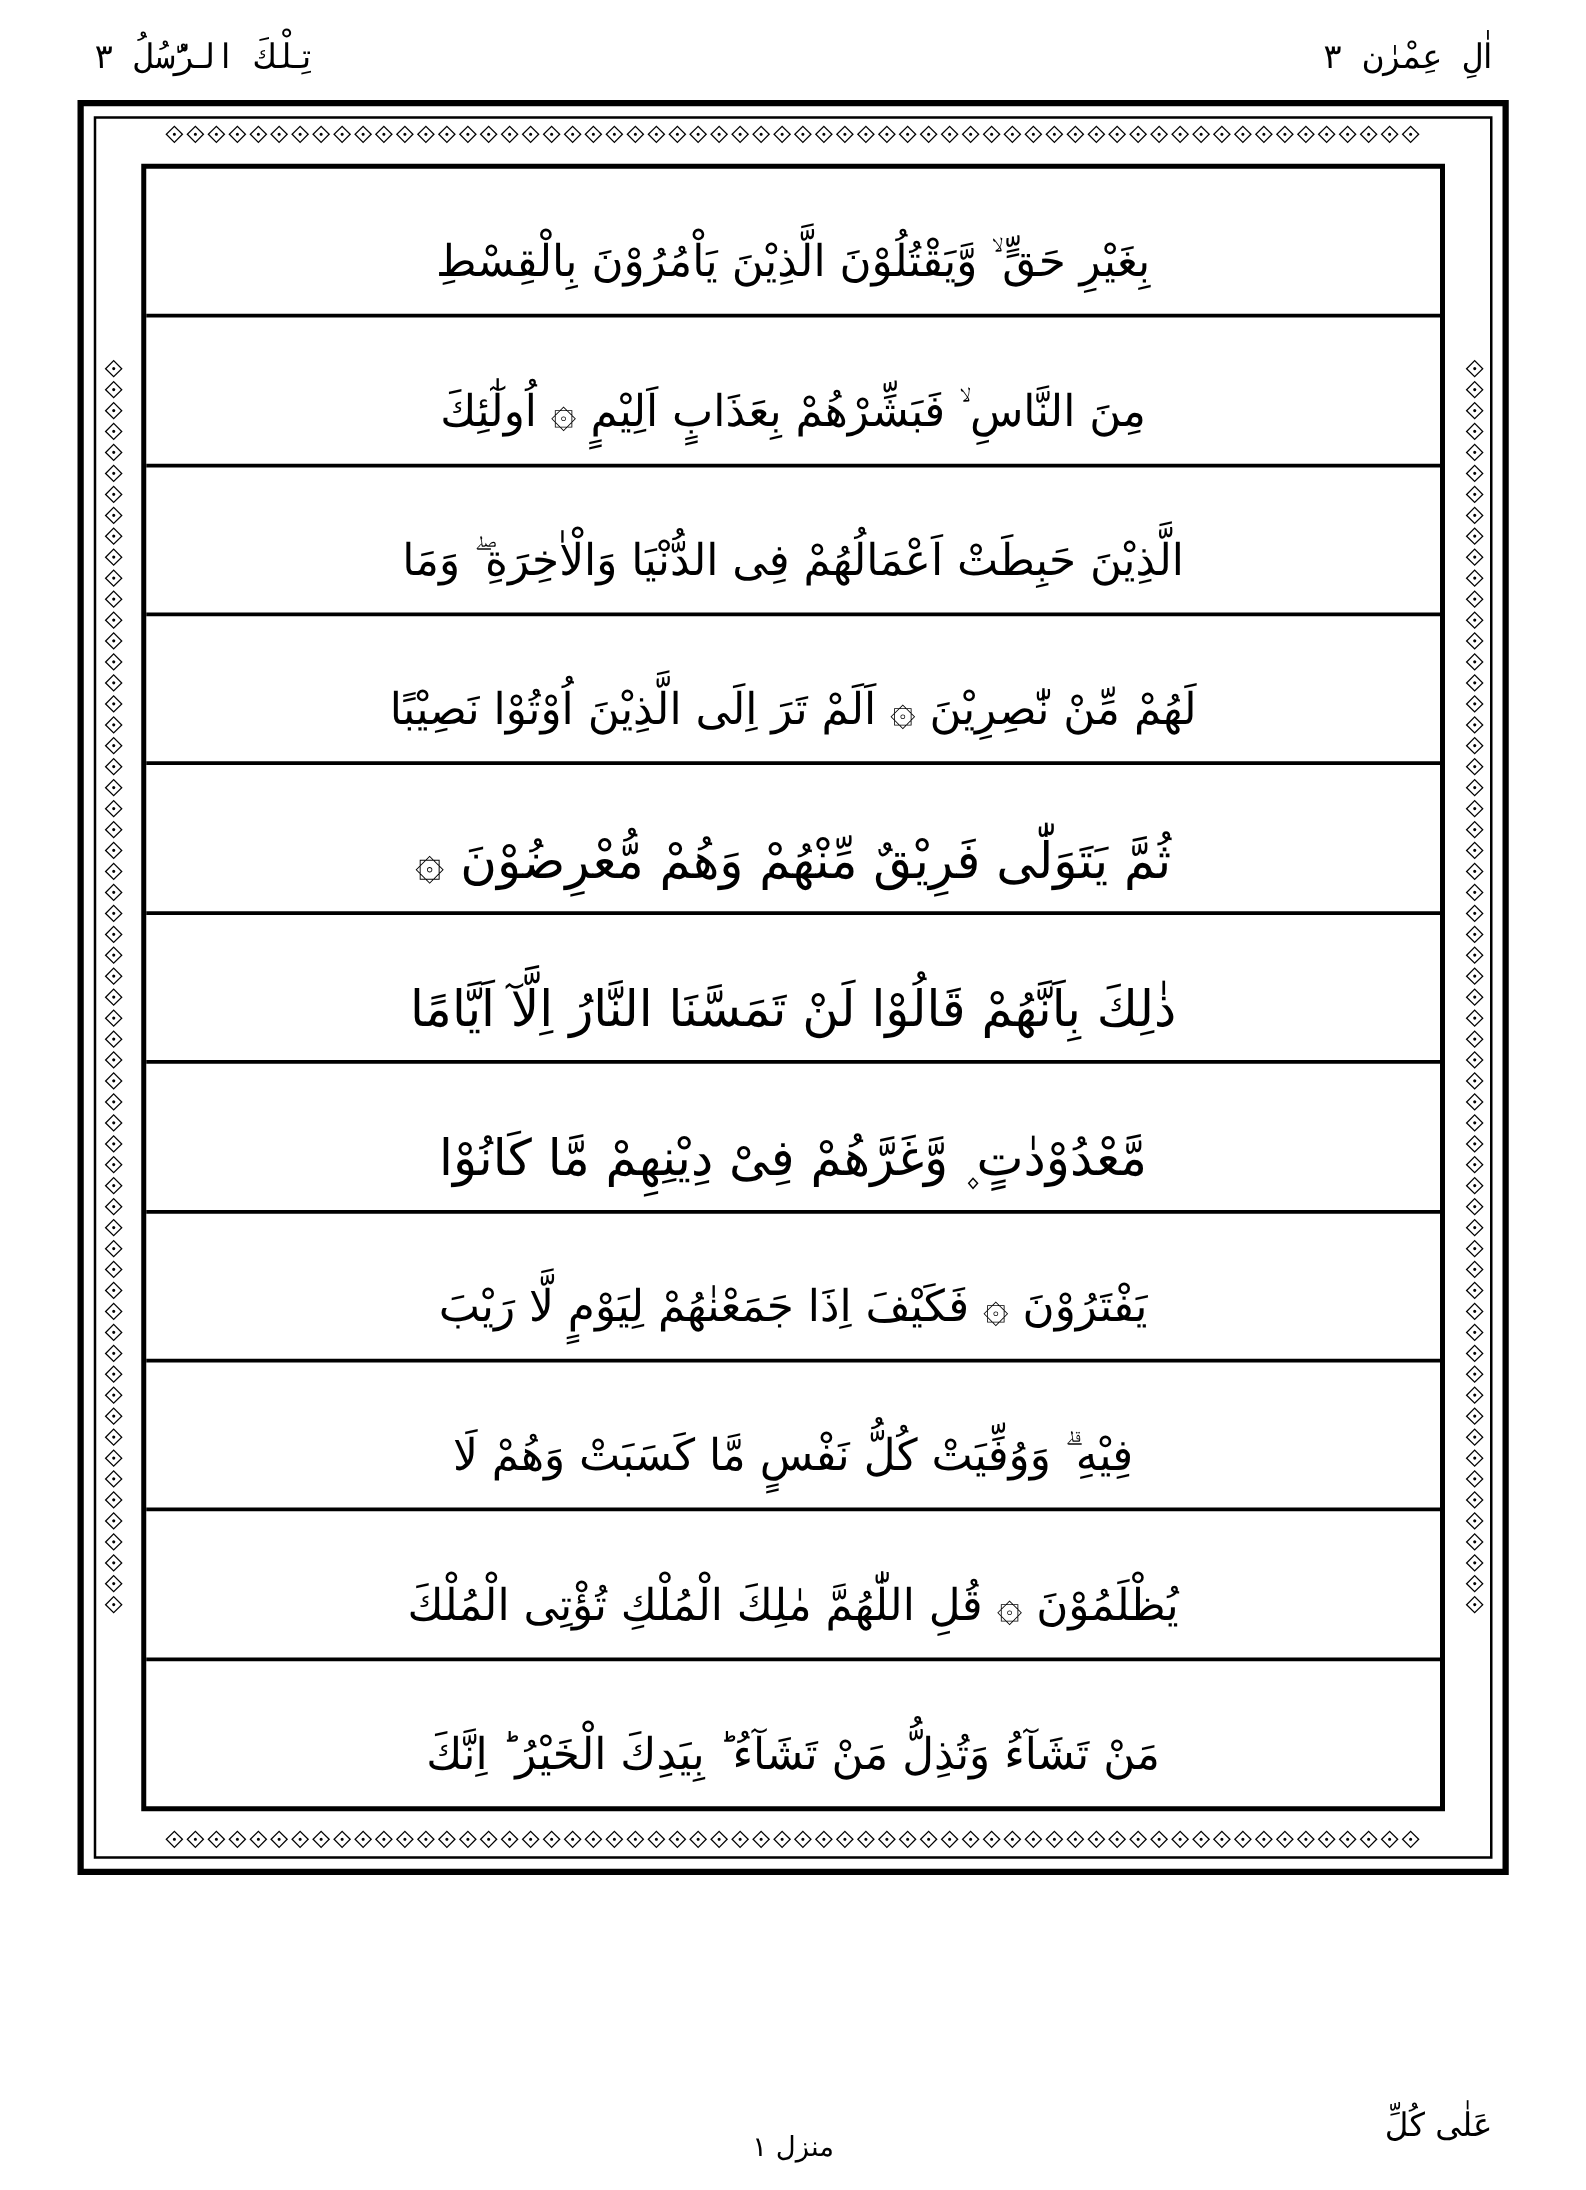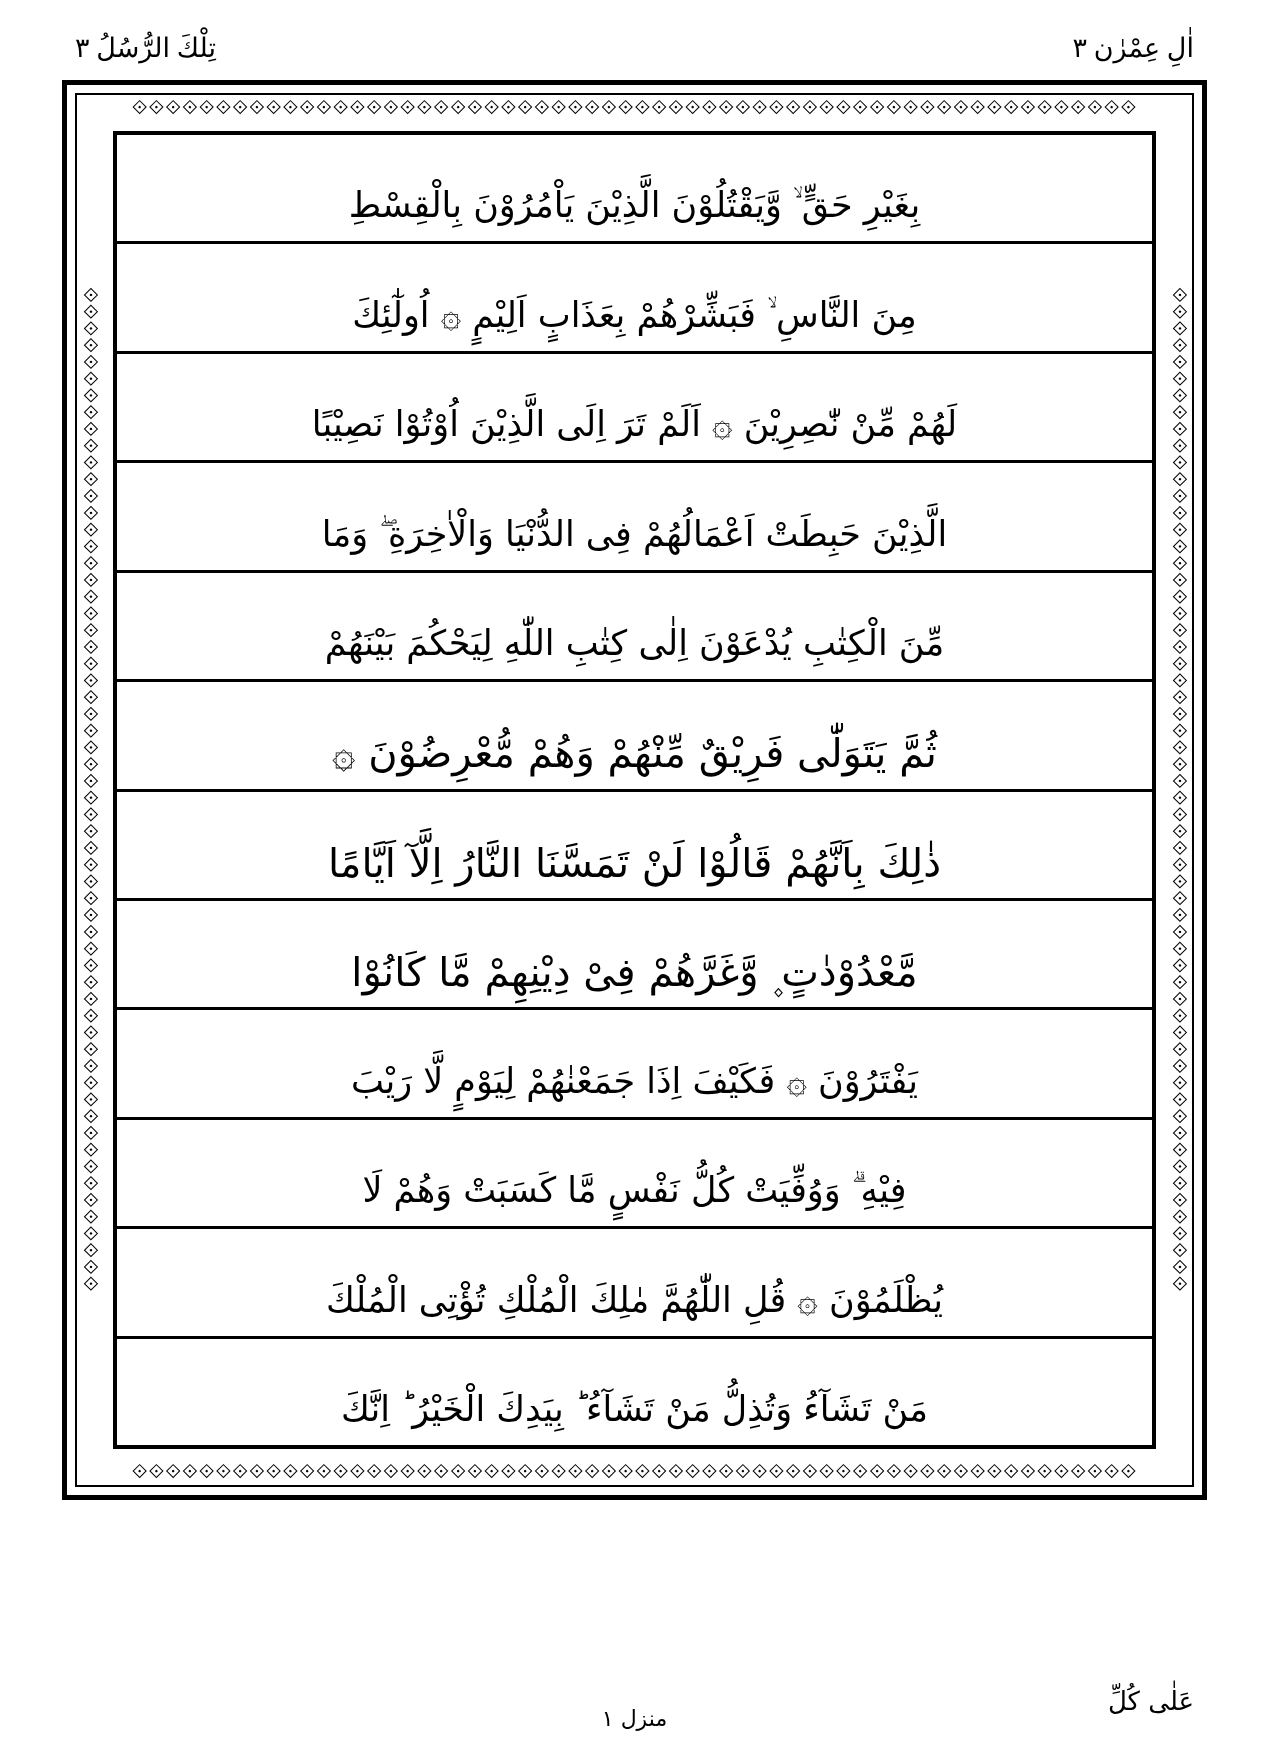--- a/index.html
+++ b/index.html
@@ -26,21 +26,21 @@
     display: flex;
     justify-content: space-between;
     align-items: center;
     direction: rtl;
   }
   .header-item {
     font-size: 27px;
     line-height: 1;
     color: #000;
     white-space: nowrap;
-    font-family: Liberation Serif, serif;
+    font-family: Liberation Mono, monospace;
   }
 
   .footer-row {
     position: absolute;
     bottom: 26px;
     left: 75px;
     right: 75px;
     height: 40px;
     direction: rtl;
     color: #000;
@@ -180,27 +180,24 @@
 
       <div class="frame-inner">
         <div class="ayah-lines">
           <div class="line">
             <span class="line-text dense">بِغَيْرِ حَقٍّ ۙ وَّيَقْتُلُوْنَ الَّذِيْنَ يَاْمُرُوْنَ بِالْقِسْطِ</span>
           </div>
           <div class="line">
             <span class="line-text dense">مِنَ النَّاسِ ۙ فَبَشِّرْهُمْ بِعَذَابٍ اَلِيْمٍ ۞ اُولٰٓئِكَ</span>
           </div>
           <div class="line">
+            <span class="line-text dense">الَّذِيْنَ حَبِطَتْ اَعْمَالُهُمْ فِى الدُّنْيَا وَالْاٰخِرَةِ ۖ وَمَا</span>
+          </div>
+          <div class="line">
             <span class="line-text dense">لَهُمْ مِّنْ نّٰصِرِيْنَ ۞ اَلَمْ تَرَ اِلَى الَّذِيْنَ اُوْتُوْا نَصِيْبًا</span>
-          </div>
-          <div class="line">
-            <span class="line-text dense">الَّذِيْنَ حَبِطَتْ اَعْمَالُهُمْ فِى الدُّنْيَا وَالْاٰخِرَةِ ۖ وَمَا</span>
-          </div>
-          <div class="line">
-            <span class="line-text dense">مِّنَ الْكِتٰبِ يُدْعَوْنَ اِلٰى كِتٰبِ اللّٰهِ لِيَحْكُمَ بَيْنَهُمْ</span>
           </div>
           <div class="line">
             <span class="line-text">ثُمَّ يَتَوَلّٰى فَرِيْقٌ مِّنْهُمْ وَهُمْ مُّعْرِضُوْنَ ۞</span>
           </div>
           <div class="line">
             <span class="line-text">ذٰلِكَ بِاَنَّهُمْ قَالُوْا لَنْ تَمَسَّنَا النَّارُ اِلَّآ اَيَّامًا</span>
           </div>
           <div class="line">
             <span class="line-text">مَّعْدُوْدٰتٍ ۪ وَّغَرَّهُمْ فِىْ دِيْنِهِمْ مَّا كَانُوْا</span>
           </div>

